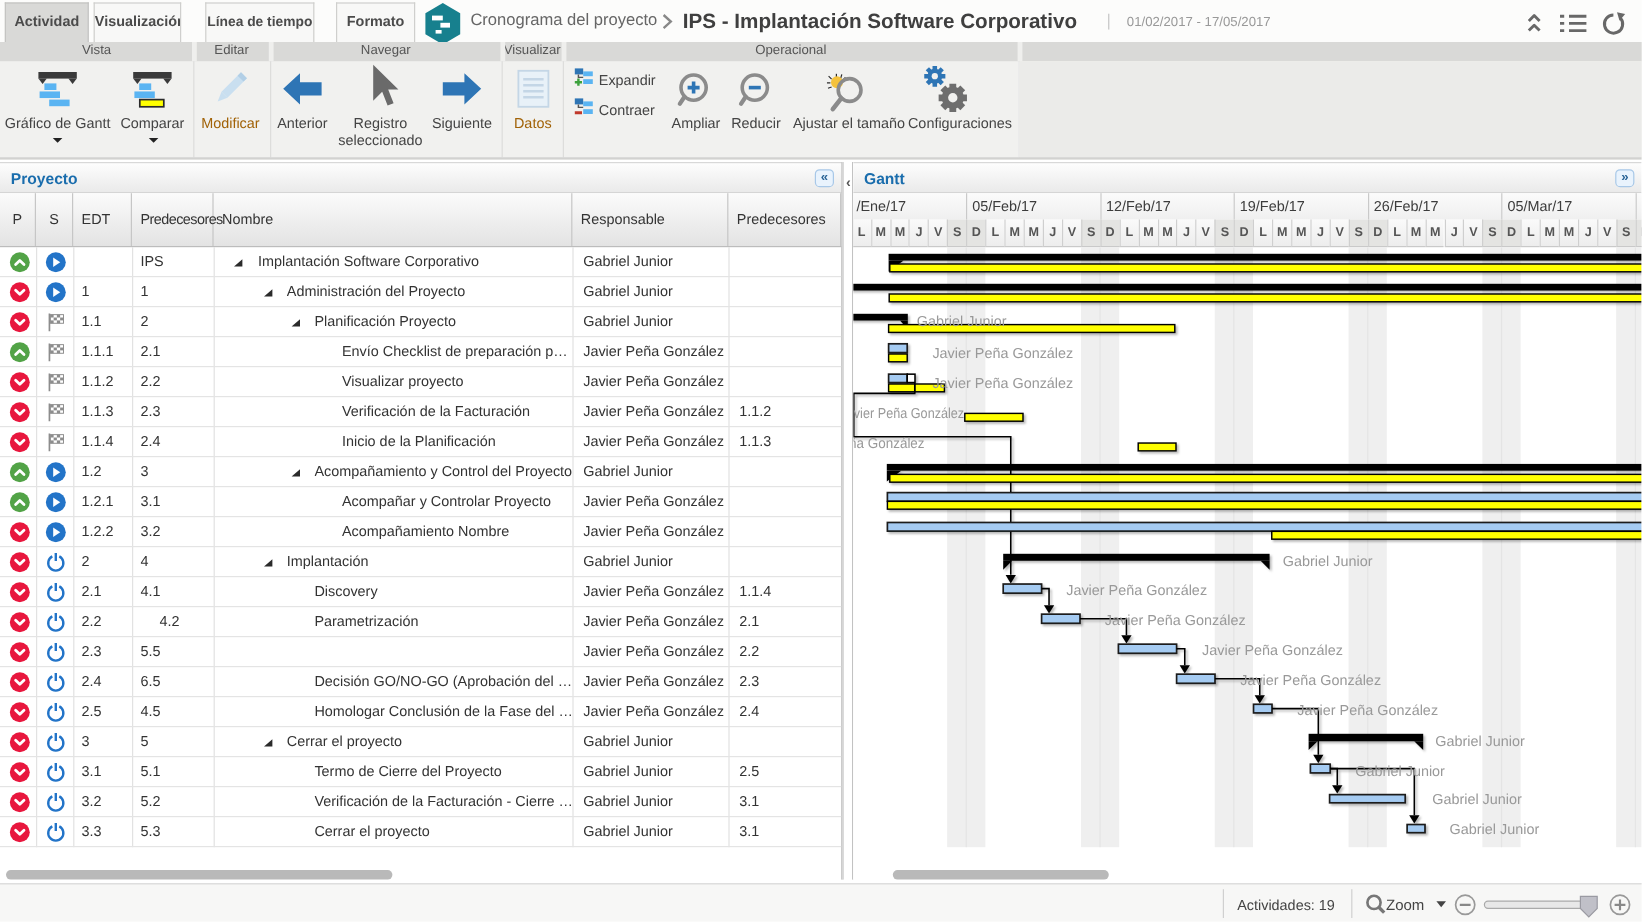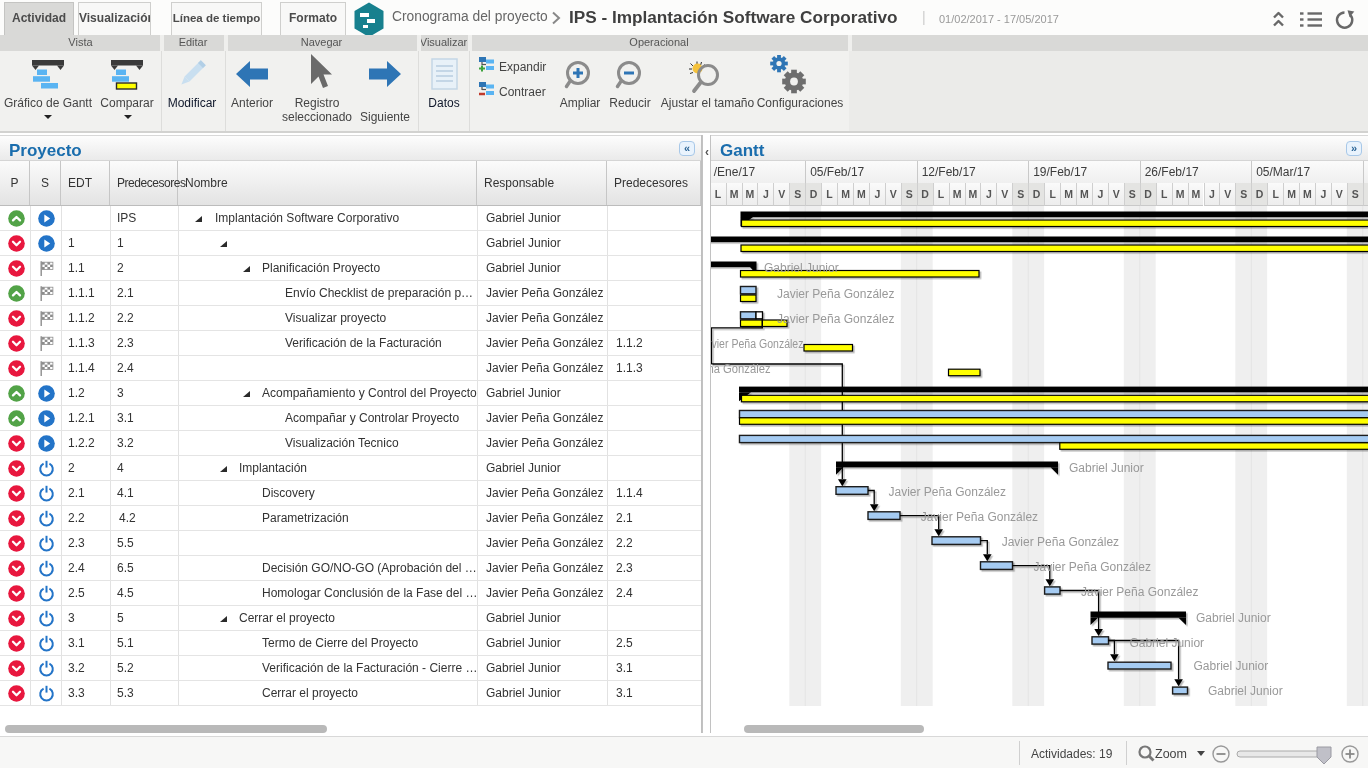--- a/index.html
+++ b/index.html
@@ -11,29 +11,29 @@
 #crumb1{position:absolute;left:392px;top:9px;font-size:13.8px;color:#666}
 #crumb2{position:absolute;left:569px;top:7px;font-size:17.2px;font-weight:bold;color:#3f3f3f}
 #pipe{position:absolute;left:922px;top:9px;color:#ccc;font-size:14px}
 #dates{position:absolute;left:939px;top:13px;font-size:11px;color:#999}
 #ribbon{position:absolute;left:0;top:35px;width:1368px;height:96px;background:#f1f1ef}
 #ribbon .strip{position:absolute;left:0;top:0;width:1368px;height:16px;background:#d9d9d7}
 #ribbon .gl{position:absolute;top:1px;height:14px;font-size:11px;color:#555;text-align:center;line-height:13px}
 #ribbon .sep{position:absolute;top:0;width:1px;height:96px;background:#dddddb}
 #ribbon .sep2{position:absolute;top:0;width:4px;height:16px;background:#efefed;margin-left:-1.5px}
 .rlbl{position:absolute;font-size:12px;color:#444;text-align:center;line-height:14px}
-.rlbl.dis{color:#0f172a}
+.rlbl.dis{color:#a16207}
 .rtxt{position:absolute;font-size:12px;color:#444}
 .dd{position:absolute;width:0;height:0;border-left:4px solid transparent;border-right:4px solid transparent;border-top:4.5px solid #222}
 #rarea{position:absolute;left:849px;top:16px;width:519px;height:80px;background:#ebebe9}
 #ribbonline{position:absolute;left:0;top:131px;width:1368px;height:2px;background:#d2d2d0}
 .panel{position:absolute;top:135px;background:#fff}
 .phead{position:absolute;left:0;top:0;width:100%;height:25.5px;
   background:linear-gradient(#fdfdfd,#eaeaea);border-bottom:1px solid #d5d5d5;border-top:1px solid #d8d8d8}
-.ptitle{position:absolute;left:9px;top:5px;font-size:17px;font-weight:bold;color:#1a6dad}
+.ptitle{position:absolute;left:9px;top:5px;font-size:13px;font-weight:bold;color:#1a6dad}
 .pbtn{position:absolute;top:5px;width:16px;height:15px;background:#e9f3fd;border:1px solid #a8c8e8;border-radius:4px;
   color:#2a6496;font-size:11px;font-weight:bold;text-align:center;line-height:13px}
 .thead{position:absolute;left:0;top:25.5px;width:100%;height:45.1px;background:linear-gradient(#fbfbfb,#e3e3e3);border-bottom:1px solid #bcbcbc}
 .th{position:absolute;top:0;height:100%;font-size:12px;color:#333;border-right:1px solid #c6c6c6;line-height:45px;padding-left:7px}
 .colline{position:absolute;top:70.6px;width:1px;background:#e2e2e2;height:500px}
 .gridrow{position:absolute;left:0;width:701px;height:25px;border-bottom:1px solid #e4e4e4}
 .ct{position:absolute;font-size:12px;color:#333;line-height:25px;white-space:nowrap;overflow:hidden;text-overflow:ellipsis}
 .tri{position:absolute;width:0;height:0;border-left:7px solid transparent;border-bottom:6px solid #2b2b2b}
 #split{position:absolute;left:702px;top:135px;width:9px;height:598px;background:#fff;border-left:1px solid #c2c2c2;border-right:1px solid #c2c2c2}
 #splitch{position:absolute;left:703px;top:145px;width:8px;font-size:12px;font-weight:bold;color:#555;text-align:center}
@@ -136,21 +136,21 @@
         <path d="M4 18 L18 5 L18 12.5 L36 12.5 L36 23.5 L18 23.5 L18 31 Z" fill="#2e75b5"></path>
       </svg></div>
 <div class="rlbl" style="left:197px;top:61px;width:110px">Anterior</div>
 <div class="ic" style="left:297px;top:17px"><svg width="40" height="42" viewBox="0 0 40 42">
         <path d="M14 2 L14 32 L21.5 24.5 L26 36 L31 34 L26.5 22.5 L35 22.5 Z" fill="#6a6a6a"></path>
       </svg></div>
 <div class="rlbl" style="left:262px;top:61px;width:110px">Registro<br>seleccionado</div>
 <div class="ic" style="left:365px;top:21px"><svg width="40" height="36" viewBox="0 0 40 36">
         <path d="M36 18 L22 5 L22 12.5 L4 12.5 L4 23.5 L22 23.5 L22 31 Z" fill="#2e75b5"></path>
       </svg></div>
-<div class="rlbl" style="left:330px;top:75px;width:110px">Siguiente</div>
+<div class="rlbl" style="left:330px;top:61px;width:110px">Siguiente</div>
 <div class="ic" style="left:424px;top:21px"><svg width="40" height="36" viewBox="0 0 40 36">
         <rect x="8" y="3" width="25" height="30" fill="#e8f1f8" stroke="#c4d6e6" stroke-width="1.5"></rect>
         <g stroke="#c4d6e6" stroke-width="2">
           <line x1="12" y1="10" x2="29" y2="10"></line>
           <line x1="12" y1="15" x2="29" y2="15"></line>
           <line x1="12" y1="20" x2="29" y2="20"></line>
           <line x1="12" y1="25" x2="29" y2="25"></line>
         </g>
       </svg></div>
 <div class="rlbl dis" style="left:389px;top:61px;width:110px">Datos</div>
@@ -264,20 +264,21 @@
         <circle cx="8.5" cy="8.5" r="8.3" fill="#e8173e"></circle>
         <path d="M5.0 6.8 L8.5 10.2 L12.0 6.8" fill="none" stroke="#fff" stroke-width="2.3" stroke-linecap="round" stroke-linejoin="round"></path>
       </svg></div>
 <div class="ic" style="left:37.5px;top:99.6px"><svg width="17" height="17" viewBox="0 0 17 17">
         <circle cx="8.5" cy="8.5" r="8.3" fill="#2374c8"></circle>
         <path d="M6.3 4.6 L12.2 8.5 L6.3 12.4 Z" fill="#fff"></path>
       </svg></div>
 <div class="ct" style="left:68px;top:95.6px">1</div>
 <div class="ct" style="left:117px;top:95.6px">1</div>
 <div class="tri" style="left:220px;top:105.6px"></div>
+<div class="ct" style="left:239px;top:95.6px;width:238.5px">Administración del Proyecto</div>
 <div class="ct" style="left:486px;top:95.6px">Gabriel Junior</div>
 <div class="gridrow" style="top:120.6px"></div>
 <div class="ic" style="left:7.5px;top:124.6px"><svg width="17" height="17" viewBox="0 0 17 17">
         <circle cx="8.5" cy="8.5" r="8.3" fill="#e8173e"></circle>
         <path d="M5.0 6.8 L8.5 10.2 L12.0 6.8" fill="none" stroke="#fff" stroke-width="2.3" stroke-linecap="round" stroke-linejoin="round"></path>
       </svg></div>
 <div class="ic" style="left:37.5px;top:124.6px"><svg width="16" height="17" viewBox="0 0 16 17">
         <line x1="3.2" y1="1.2" x2="3.2" y2="16" stroke="#8d8d8d" stroke-width="1.4"></line>
         <rect x="4" y="2.2" width="10.9" height="7.2" fill="#fff" stroke="#8d8d8d" stroke-width="0.8"></rect>
         <rect x="4.0" y="2.2" width="2.7" height="2.4" fill="#8d8d8d"></rect>
@@ -360,20 +361,21 @@
         <rect x="4" y="2.2" width="10.9" height="7.2" fill="#fff" stroke="#8d8d8d" stroke-width="0.8"></rect>
         <rect x="4.0" y="2.2" width="2.7" height="2.4" fill="#8d8d8d"></rect>
         <rect x="9.4" y="2.2" width="2.7" height="2.4" fill="#8d8d8d"></rect>
         <rect x="6.7" y="4.6" width="2.7" height="2.4" fill="#8d8d8d"></rect>
         <rect x="12.100000000000001" y="4.6" width="2.7" height="2.4" fill="#8d8d8d"></rect>
         <rect x="4.0" y="7.0" width="2.7" height="2.4" fill="#8d8d8d"></rect>
         <rect x="9.4" y="7.0" width="2.7" height="2.4" fill="#8d8d8d"></rect>
       </svg></div>
 <div class="ct" style="left:68px;top:220.6px">1.1.4</div>
 <div class="ct" style="left:117px;top:220.6px">2.4</div>
+<div class="ct" style="left:285px;top:220.6px;width:192.5px">Inicio de la Planificación</div>
 <div class="ct" style="left:486px;top:220.6px">Javier Peña González</div>
 <div class="ct" style="left:616px;top:220.6px">1.1.3</div>
 <div class="gridrow" style="top:245.6px"></div>
 <div class="ic" style="left:7.5px;top:249.6px"><svg width="17" height="17" viewBox="0 0 17 17">
         <circle cx="8.5" cy="8.5" r="8.3" fill="#52a347"></circle>
         <path d="M5.0 10.4 L8.5 7.0 L12.0 10.4" fill="none" stroke="#fff" stroke-width="2.3" stroke-linecap="round" stroke-linejoin="round"></path>
       </svg></div>
 <div class="ic" style="left:37.5px;top:249.6px"><svg width="17" height="17" viewBox="0 0 17 17">
         <circle cx="8.5" cy="8.5" r="8.3" fill="#2374c8"></circle>
         <path d="M6.3 4.6 L12.2 8.5 L6.3 12.4 Z" fill="#fff"></path>
@@ -400,21 +402,21 @@
 <div class="ic" style="left:7.5px;top:299.6px"><svg width="17" height="17" viewBox="0 0 17 17">
         <circle cx="8.5" cy="8.5" r="8.3" fill="#e8173e"></circle>
         <path d="M5.0 6.8 L8.5 10.2 L12.0 6.8" fill="none" stroke="#fff" stroke-width="2.3" stroke-linecap="round" stroke-linejoin="round"></path>
       </svg></div>
 <div class="ic" style="left:37.5px;top:299.6px"><svg width="17" height="17" viewBox="0 0 17 17">
         <circle cx="8.5" cy="8.5" r="8.3" fill="#2374c8"></circle>
         <path d="M6.3 4.6 L12.2 8.5 L6.3 12.4 Z" fill="#fff"></path>
       </svg></div>
 <div class="ct" style="left:68px;top:295.6px">1.2.2</div>
 <div class="ct" style="left:117px;top:295.6px">3.2</div>
-<div class="ct" style="left:285px;top:295.6px;width:192.5px">Visualización Tecnico</div>
+<div class="ct" style="left:285px;top:295.6px;width:192.5px">Acompañamiento Nombre</div>
 <div class="ct" style="left:486px;top:295.6px">Javier Peña González</div>
 <div class="gridrow" style="top:320.6px"></div>
 <div class="ic" style="left:7.5px;top:324.6px"><svg width="17" height="17" viewBox="0 0 17 17">
         <circle cx="8.5" cy="8.5" r="8.3" fill="#e8173e"></circle>
         <path d="M5.0 6.8 L8.5 10.2 L12.0 6.8" fill="none" stroke="#fff" stroke-width="2.3" stroke-linecap="round" stroke-linejoin="round"></path>
       </svg></div>
 <div class="ic" style="left:37.5px;top:324.6px"><svg width="17" height="17" viewBox="0 0 17 17">
         <path d="M5.6 3.6 A 6.3 6.3 0 1 0 11.4 3.6" fill="none" stroke="#2374c8" stroke-width="2"></path>
         <line x1="8.5" y1="0.8" x2="8.5" y2="7.6" stroke="#2374c8" stroke-width="2"></line>
       </svg></div>
@@ -440,21 +442,21 @@
 <div class="gridrow" style="top:370.6px"></div>
 <div class="ic" style="left:7.5px;top:374.6px"><svg width="17" height="17" viewBox="0 0 17 17">
         <circle cx="8.5" cy="8.5" r="8.3" fill="#e8173e"></circle>
         <path d="M5.0 6.8 L8.5 10.2 L12.0 6.8" fill="none" stroke="#fff" stroke-width="2.3" stroke-linecap="round" stroke-linejoin="round"></path>
       </svg></div>
 <div class="ic" style="left:37.5px;top:374.6px"><svg width="17" height="17" viewBox="0 0 17 17">
         <path d="M5.6 3.6 A 6.3 6.3 0 1 0 11.4 3.6" fill="none" stroke="#2374c8" stroke-width="2"></path>
         <line x1="8.5" y1="0.8" x2="8.5" y2="7.6" stroke="#2374c8" stroke-width="2"></line>
       </svg></div>
 <div class="ct" style="left:68px;top:370.6px">2.2</div>
-<div class="ct" style="left:119px;top:370.6px">4.2</div>
+<div class="ct" style="left:133px;top:370.6px">4.2</div>
 <div class="ct" style="left:262px;top:370.6px;width:215.5px">Parametrización</div>
 <div class="ct" style="left:486px;top:370.6px">Javier Peña González</div>
 <div class="ct" style="left:616px;top:370.6px">2.1</div>
 <div class="gridrow" style="top:395.6px"></div>
 <div class="ic" style="left:7.5px;top:399.6px"><svg width="17" height="17" viewBox="0 0 17 17">
         <circle cx="8.5" cy="8.5" r="8.3" fill="#e8173e"></circle>
         <path d="M5.0 6.8 L8.5 10.2 L12.0 6.8" fill="none" stroke="#fff" stroke-width="2.3" stroke-linecap="round" stroke-linejoin="round"></path>
       </svg></div>
 <div class="ic" style="left:37.5px;top:399.6px"><svg width="17" height="17" viewBox="0 0 17 17">
         <path d="M5.6 3.6 A 6.3 6.3 0 1 0 11.4 3.6" fill="none" stroke="#2374c8" stroke-width="2"></path>

